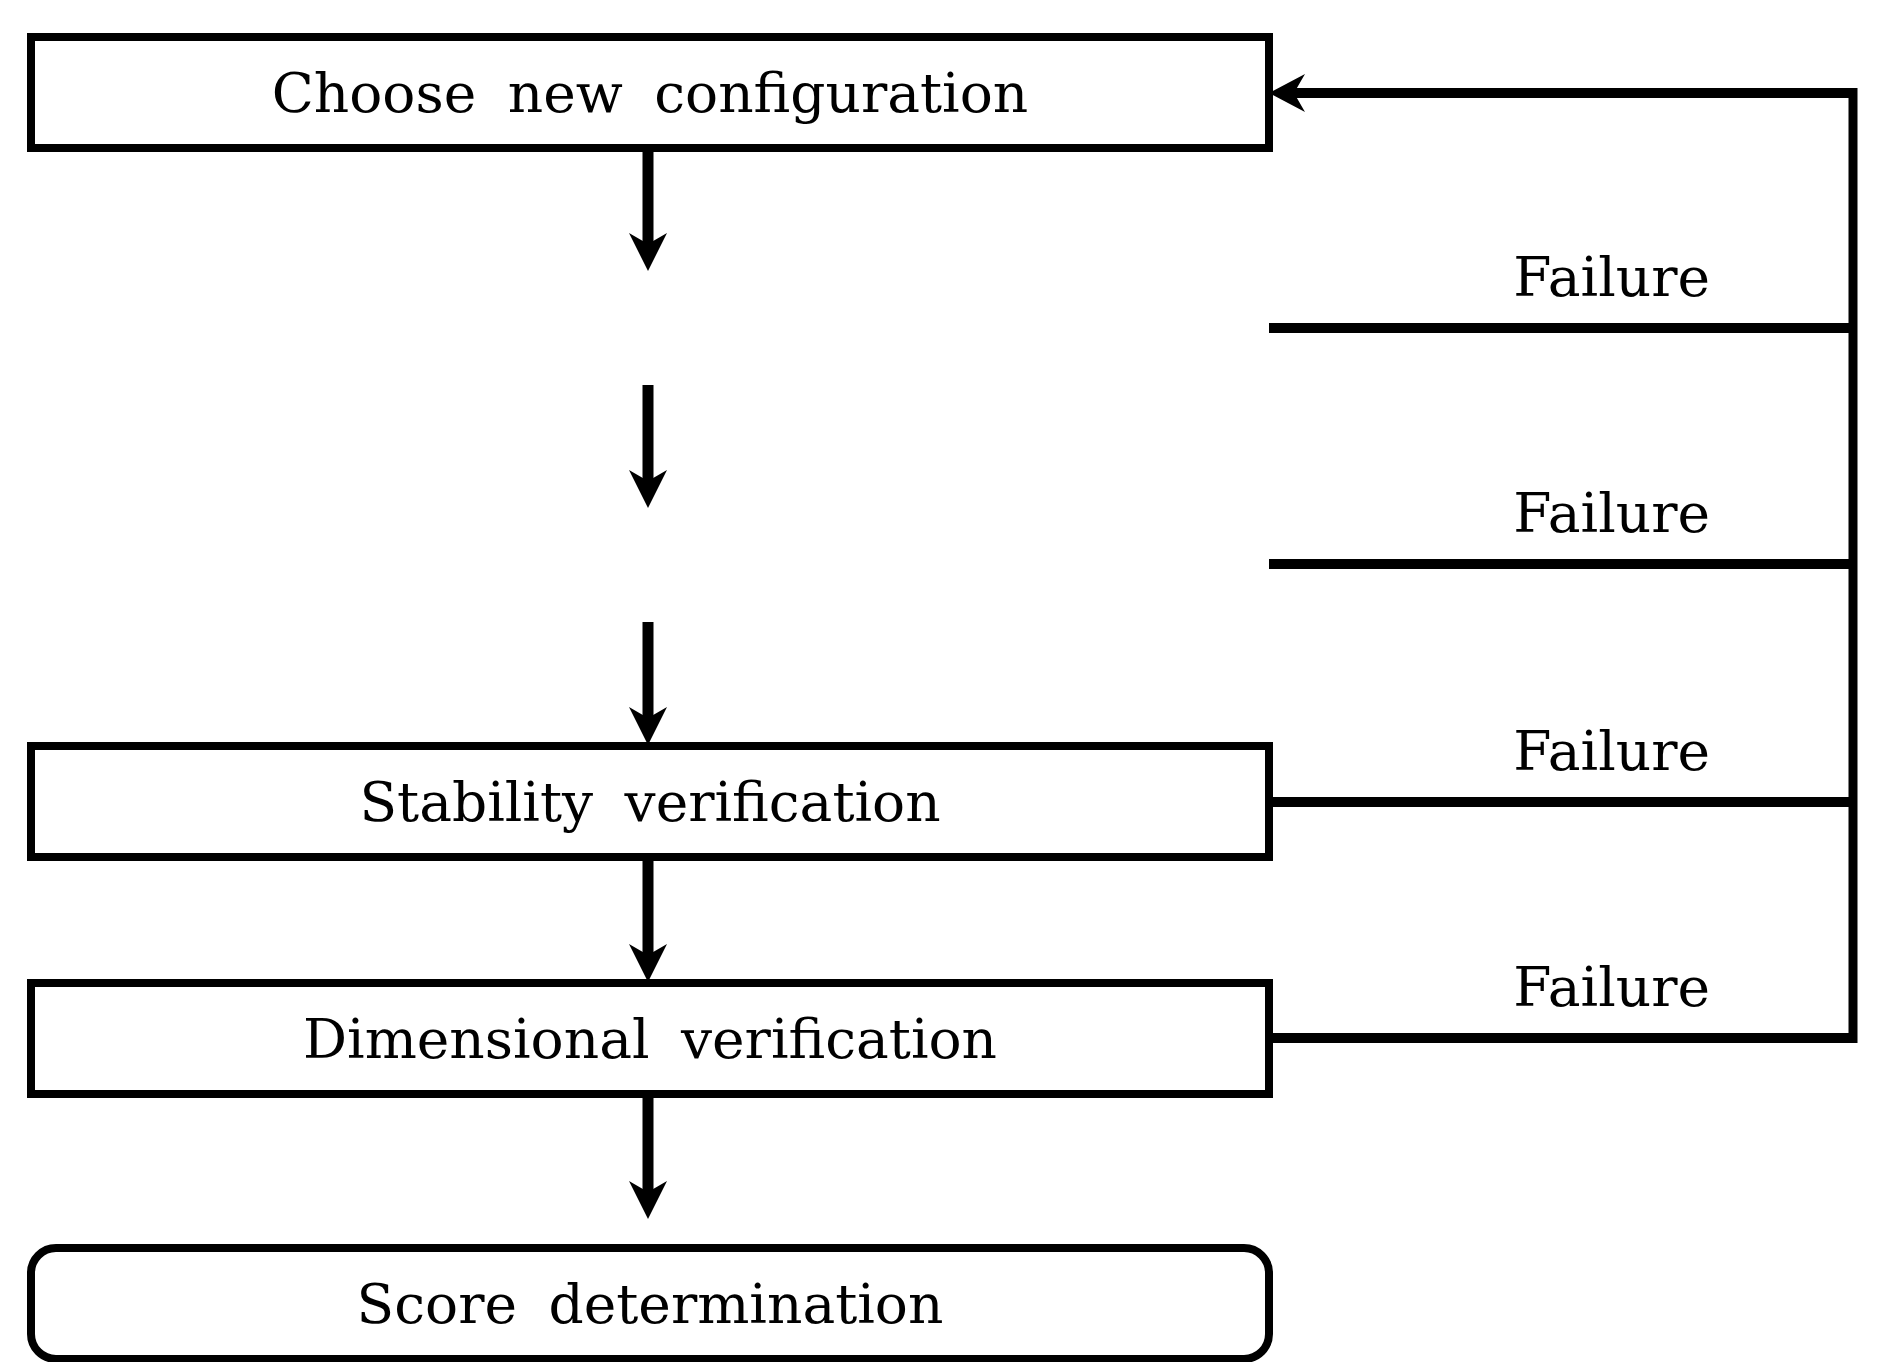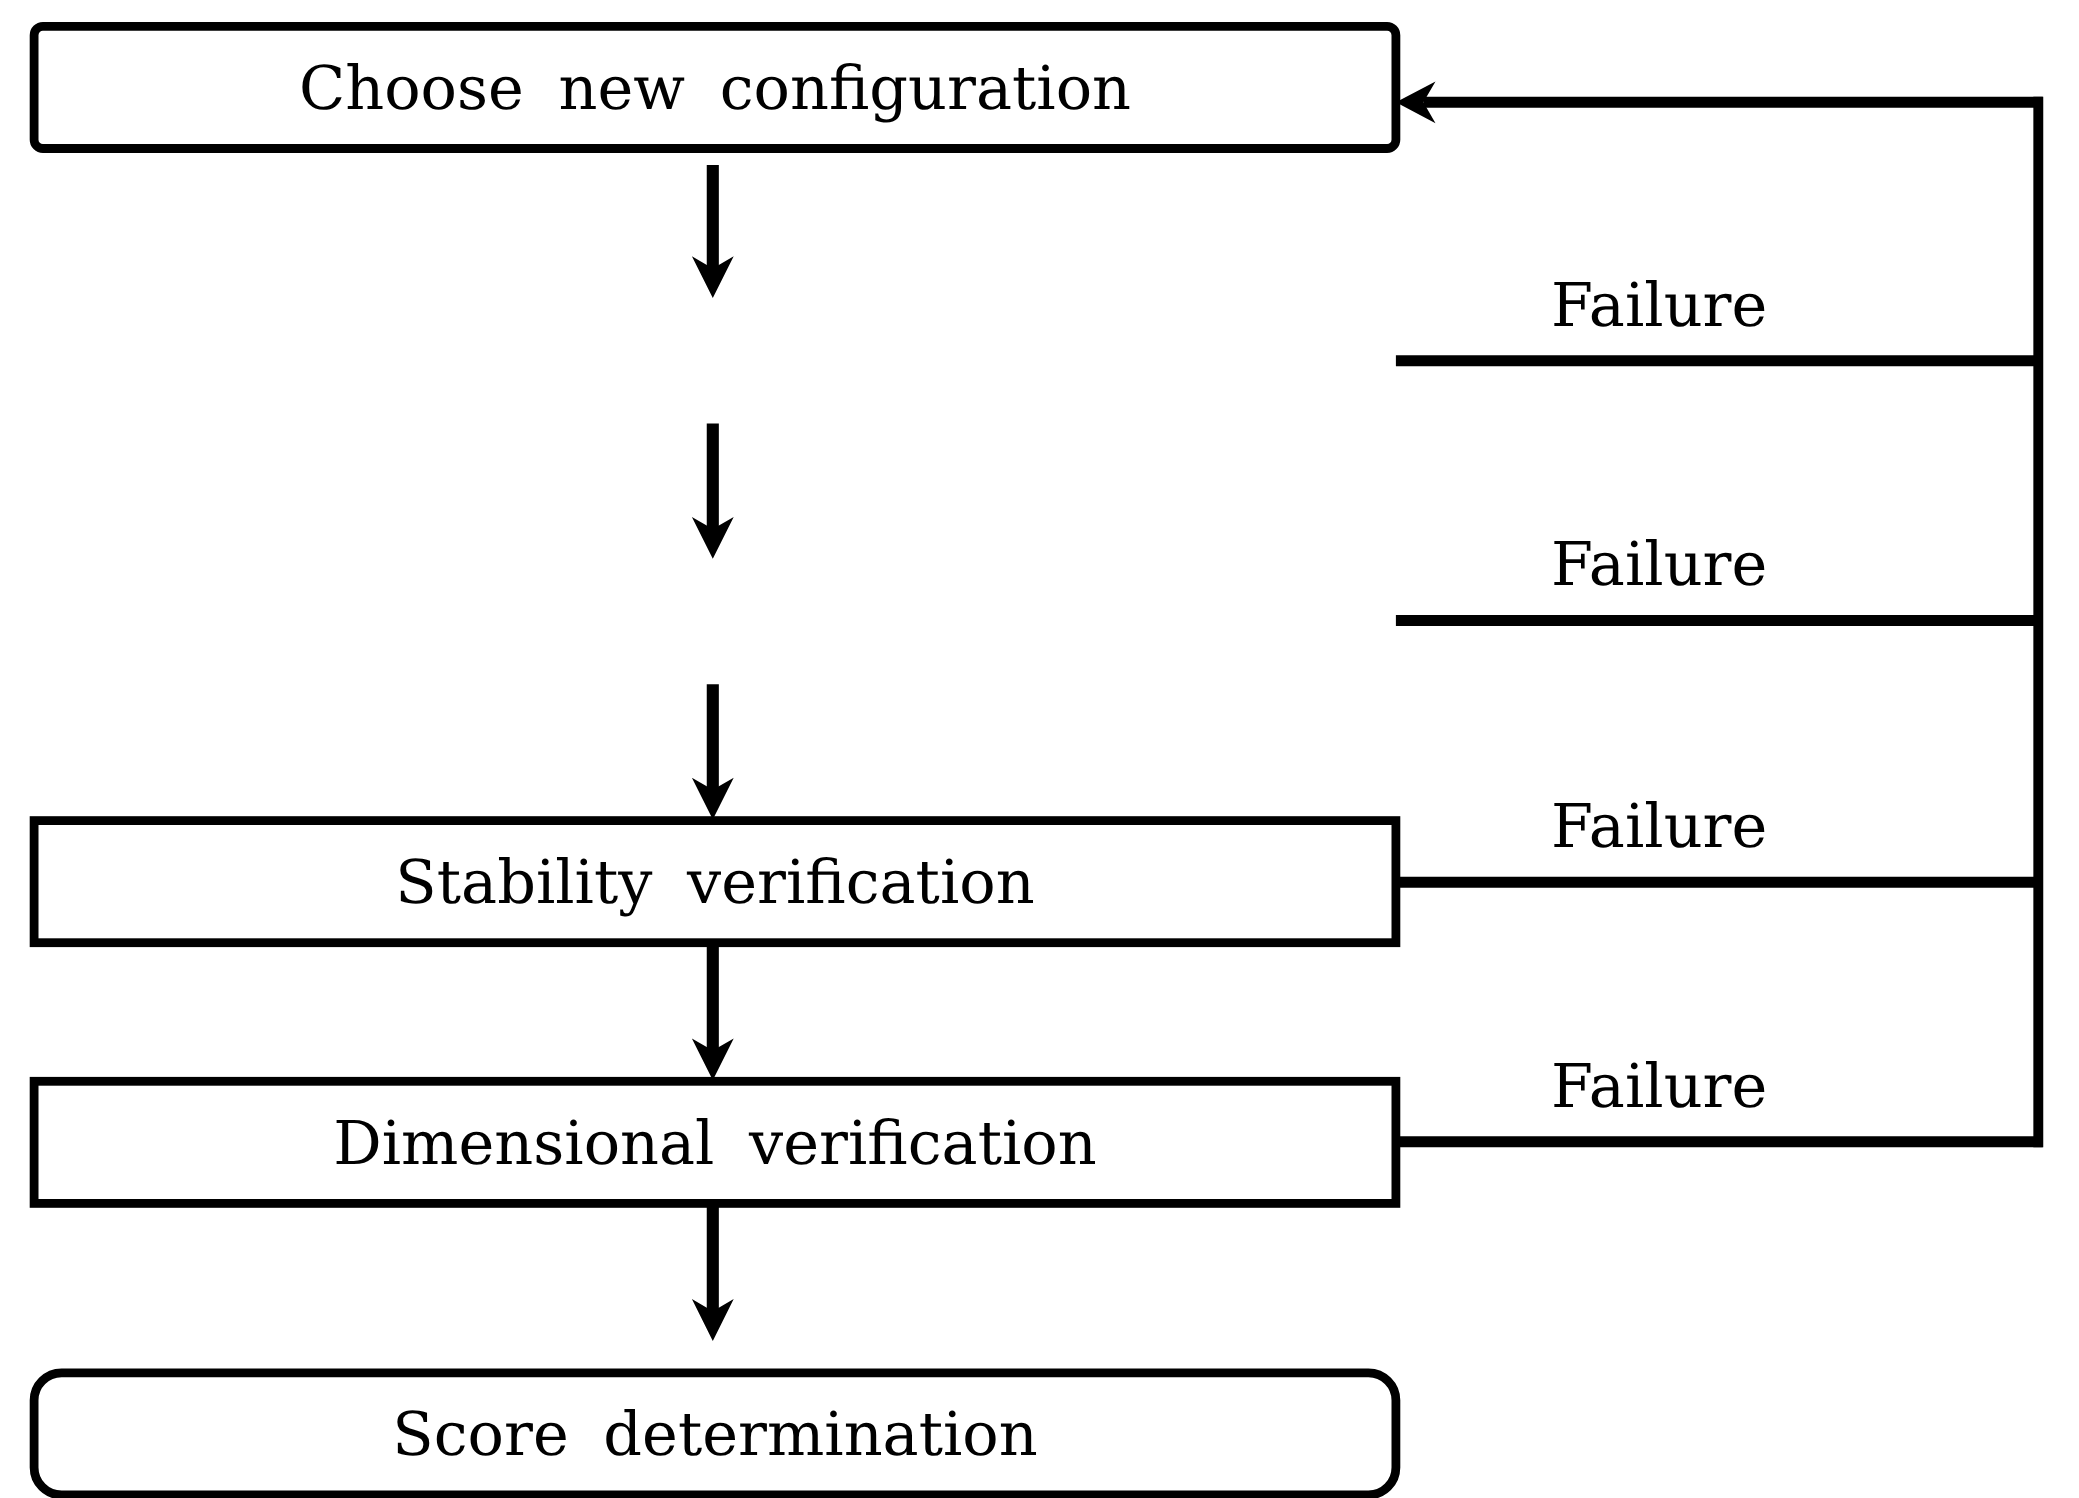--- a/index.html
+++ b/index.html
@@ -28,34 +28,34 @@
     align-items: center;
     justify-content: center;
   }
   .box-label {
     font-size: 55px;
     word-spacing: 14px;
     letter-spacing: 0px;
     white-space: nowrap;
     color: var(--text-color, #000000);
   }
-  .box-1 { top: 20px; border-radius: 12px; }
+  .box-1 { top: 33px; }
   .box-2 { top: 268px; }
   .box-3 { top: 505px; }
   .box-4 { top: 742px; }
   .box-5 { top: 979px; }
   .box-6 { top: 1244px; border-radius: 29px; }
 
   .failure-label {
     position: absolute;
     left: 1410px;
     width: 300px;
     height: 80px;
     line-height: 80px;
-    text-align: left;
+    text-align: right;
     font-size: 55px;
     white-space: nowrap;
     color: var(--text-color, #000000);
   }
   .failure-1 { top: 237px; }
   .failure-2 { top: 473px; }
   .failure-3 { top: 711px; }
   .failure-4 { top: 947px; }
 
   #connector-layer {

